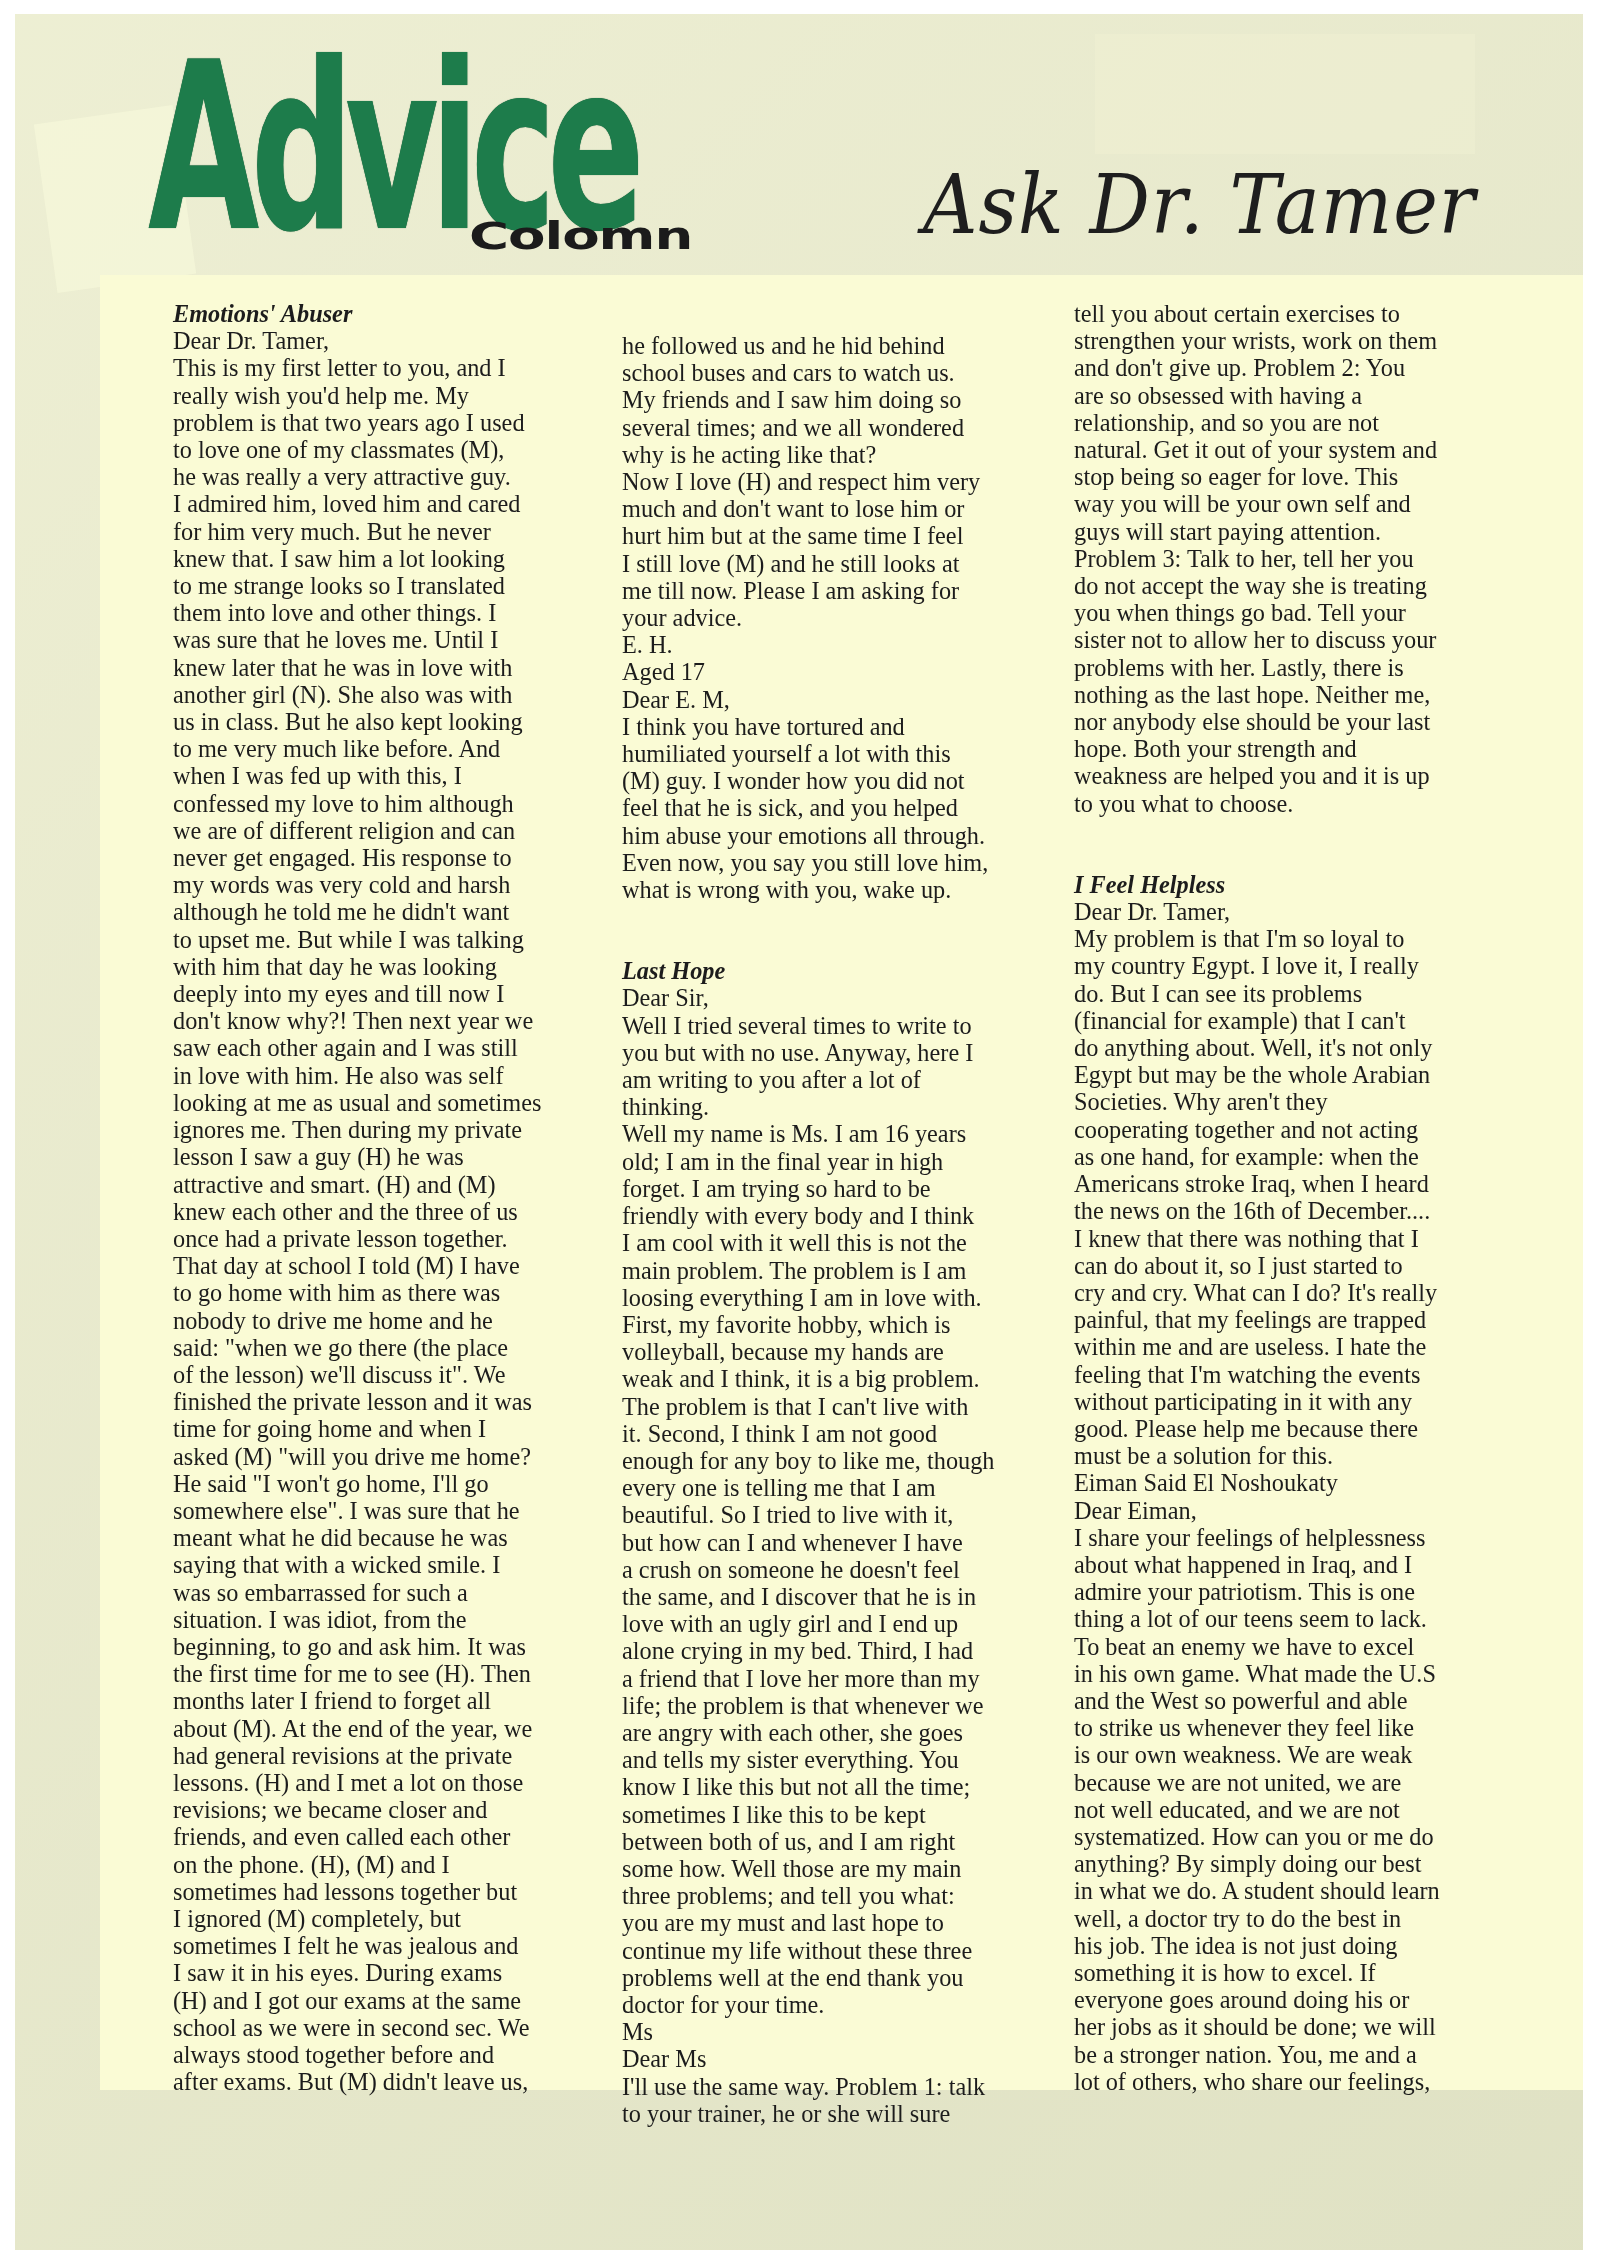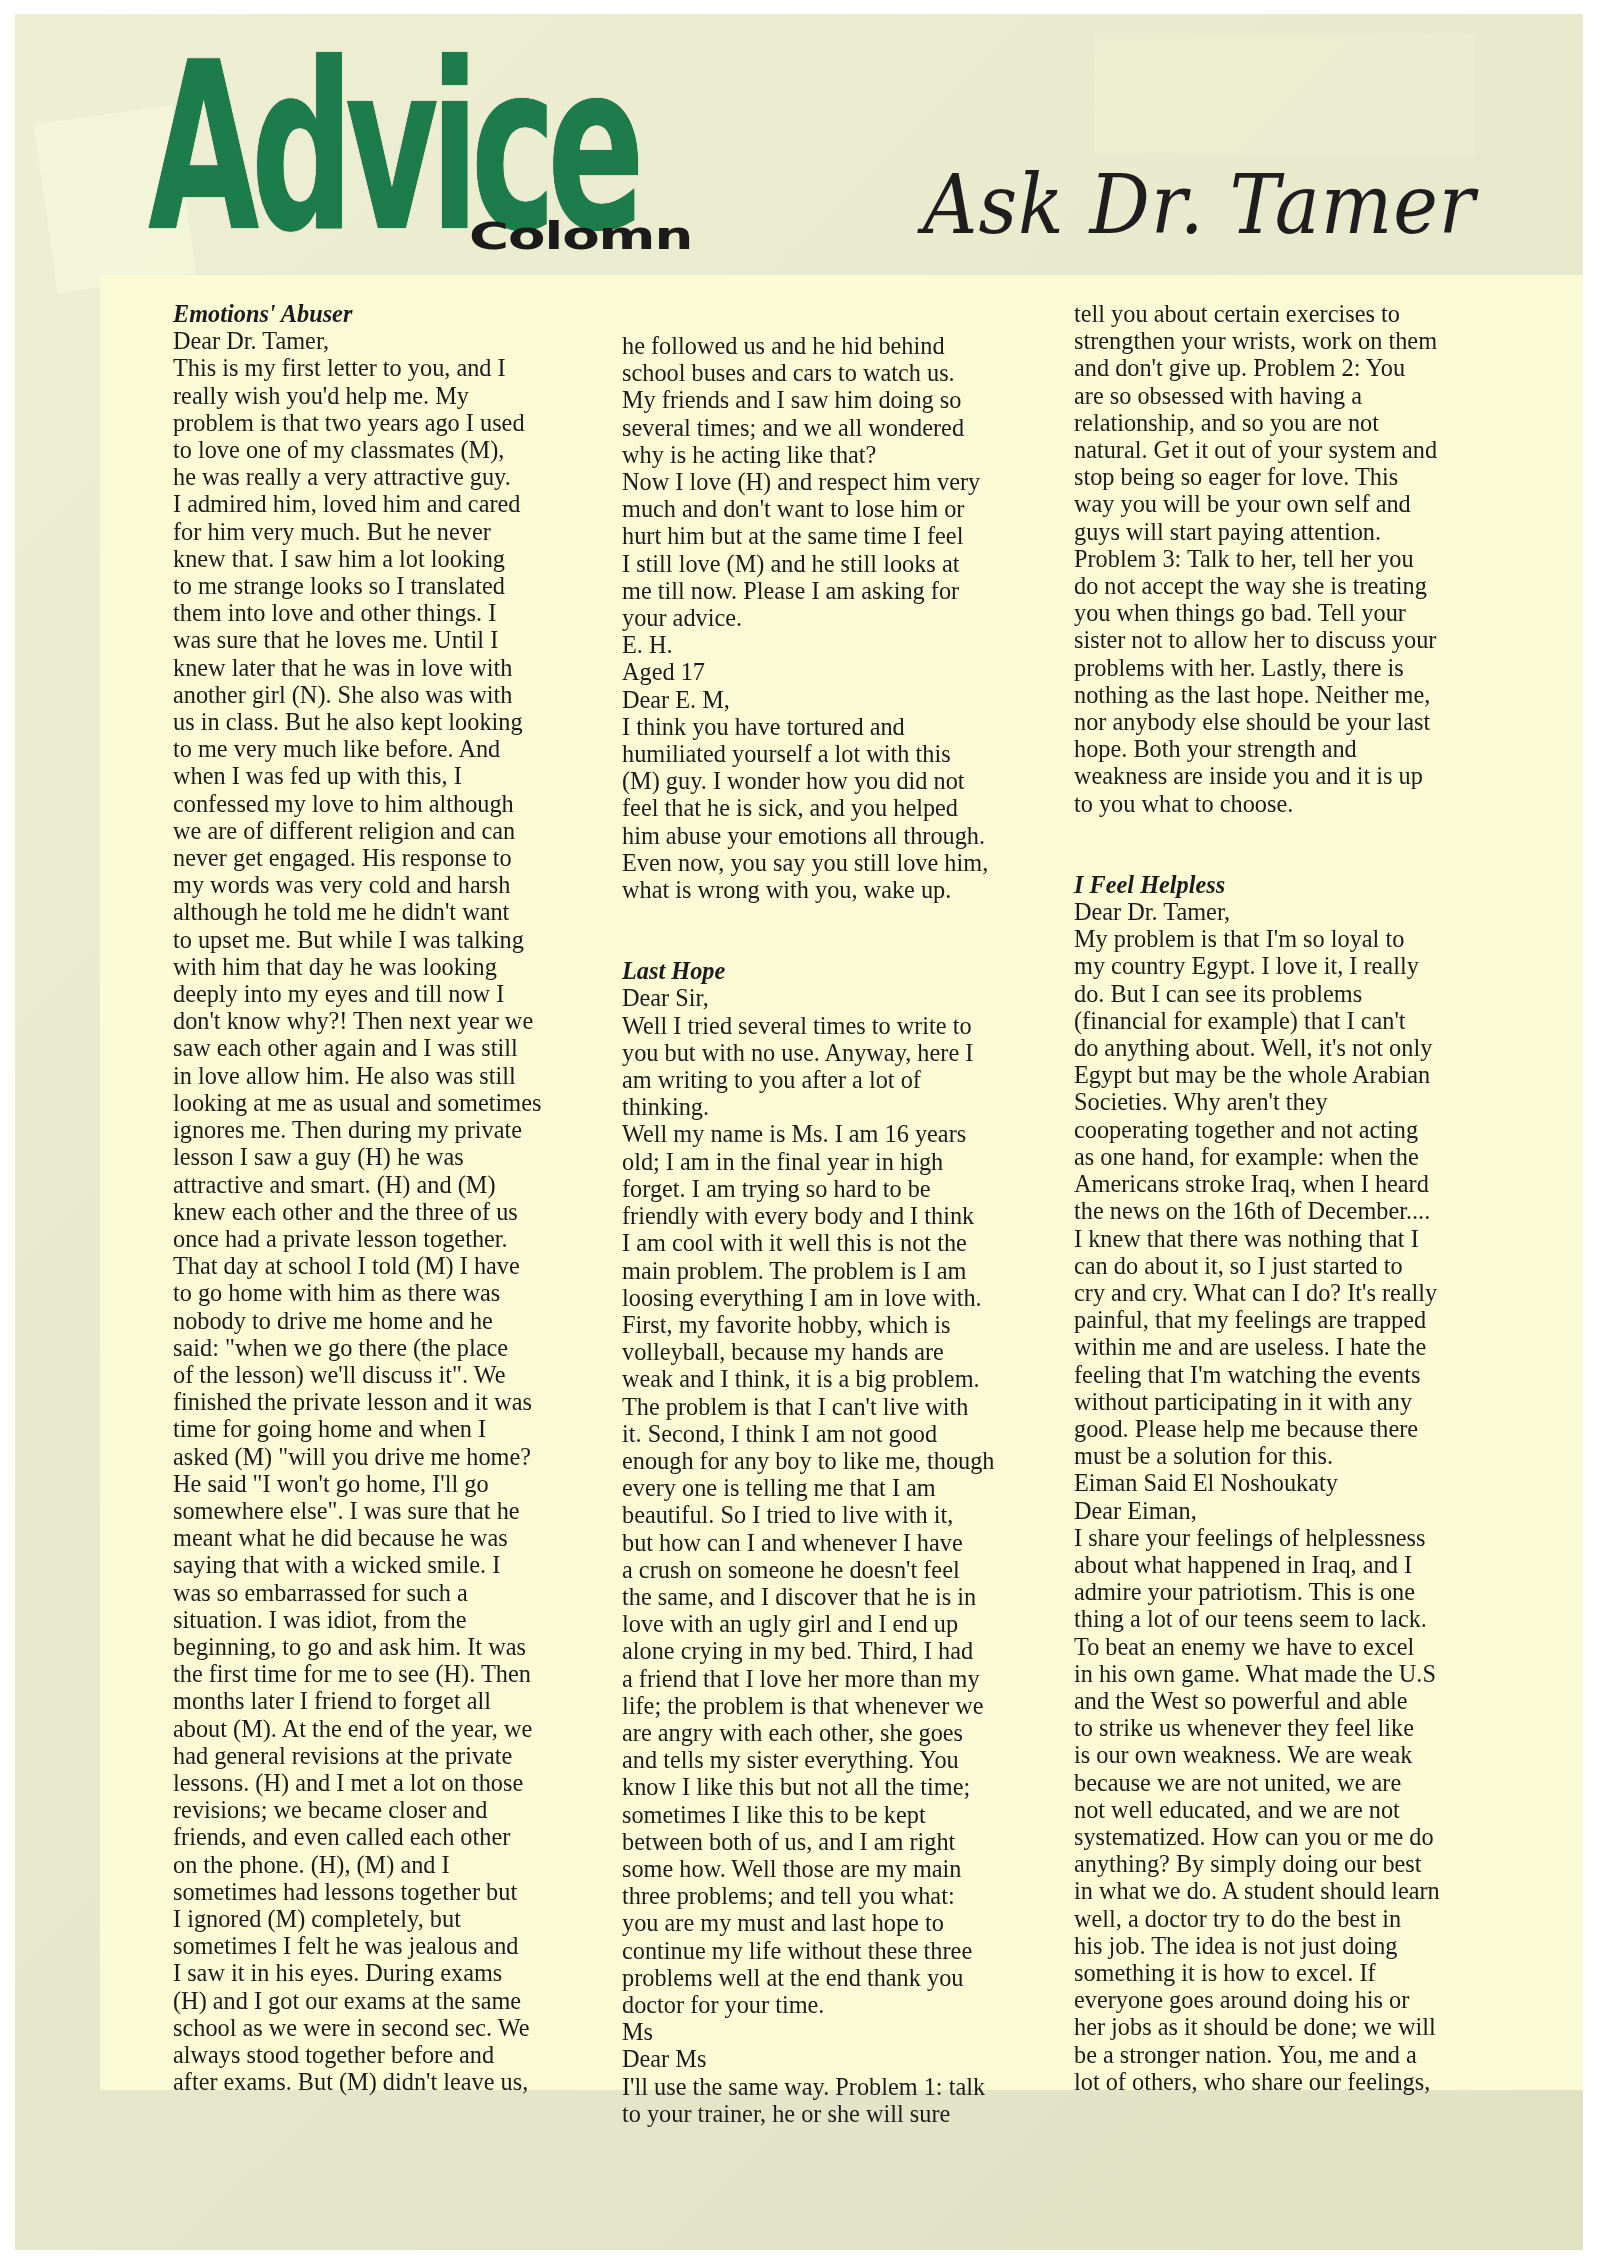--- a/index.html
+++ b/index.html
@@ -90,21 +90,21 @@
         <span class="line">confessed my love to him although</span>
         <span class="line">we are of different religion and can</span>
         <span class="line">never get engaged. His response to</span>
         <span class="line">my words was very cold and harsh</span>
         <span class="line">although he told me he didn't want</span>
         <span class="line">to upset me. But while I was talking</span>
         <span class="line">with him that day he was looking</span>
         <span class="line">deeply into my eyes and till now I</span>
         <span class="line">don't know why?! Then next year we</span>
         <span class="line">saw each other again and I was still</span>
-        <span class="line">in love allow him. He also was still</span>
+        <span class="line">in love with him. He also was self</span>
         <span class="line">looking at me as usual and sometimes</span>
         <span class="line">ignores me. Then during my private</span>
         <span class="line">lesson I saw a guy (H) he was</span>
         <span class="line">attractive and smart. (H) and (M)</span>
         <span class="line">knew each other and the three of us</span>
         <span class="line">once had a private lesson together.</span>
         <span class="line">That day at school I told (M) I have</span>
         <span class="line">to go home with him as there was</span>
         <span class="line">nobody to drive me home and he</span>
         <span class="line">said: "when we go there (the place</span>
@@ -219,21 +219,21 @@
           <span class="line">way you will be your own self and</span>
           <span class="line">guys will start paying attention.</span>
           <span class="line">Problem 3: Talk to her, tell her you</span>
           <span class="line">do not accept the way she is treating</span>
           <span class="line">you when things go bad. Tell your</span>
           <span class="line">sister not to allow her to discuss your</span>
           <span class="line">problems with her. Lastly, there is</span>
           <span class="line">nothing as the last hope. Neither me,</span>
           <span class="line">nor anybody else should be your last</span>
           <span class="line">hope. Both your strength and</span>
-          <span class="line">weakness are inside you and it is up</span>
+          <span class="line">weakness are helped you and it is up</span>
           <span class="line">to you what to choose.</span>
         </div>
       <span class="gap"></span>
       <div id="col3b">
           <span class="line article-title">I Feel Helpless</span>
           <span class="line">Dear Dr. Tamer,</span>
           <span class="line">My problem is that I'm so loyal to</span>
           <span class="line">my country Egypt. I love it, I really</span>
           <span class="line">do. But I can see its problems</span>
           <span class="line">(financial for example) that I can't</span>

